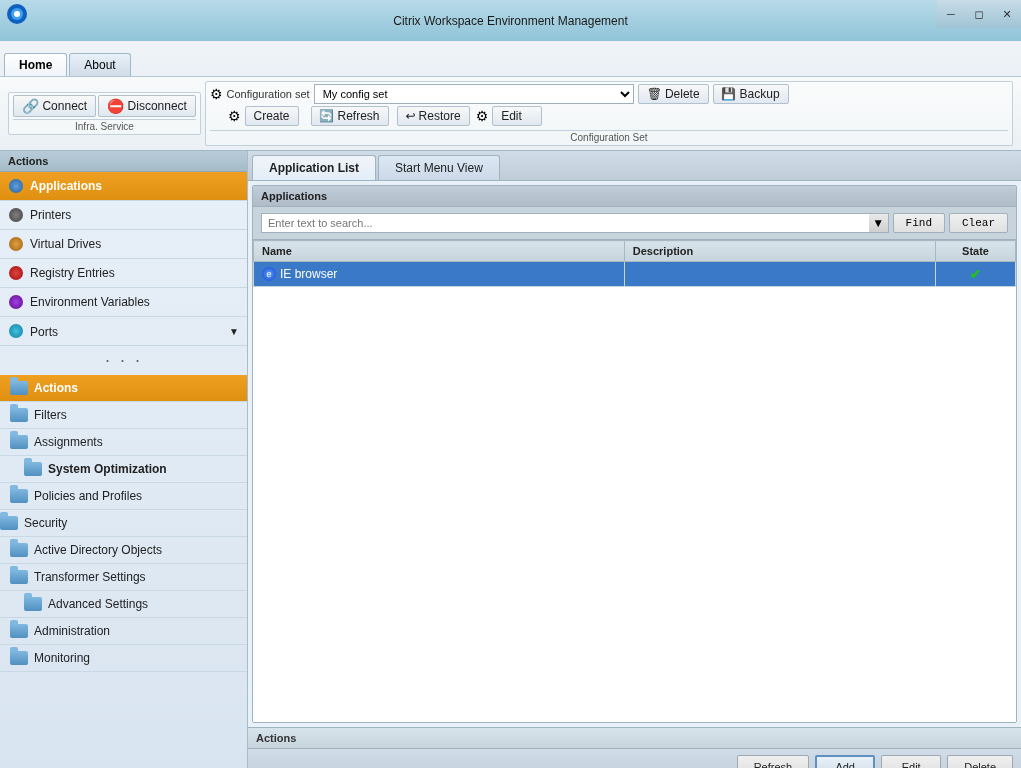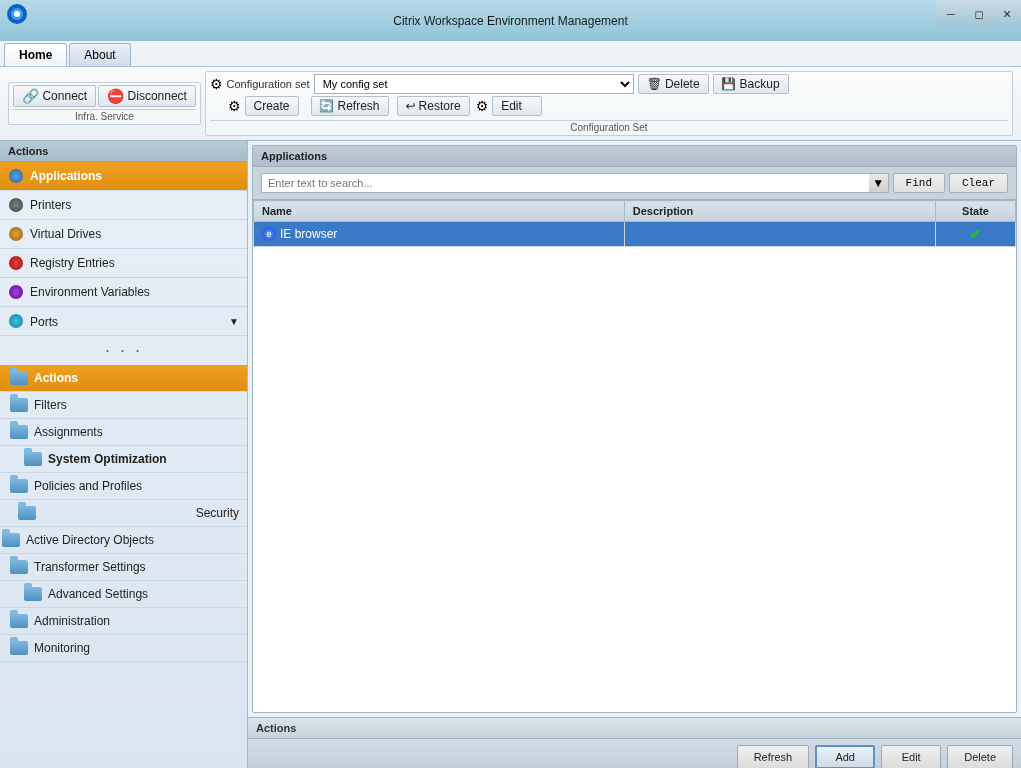--- a/index.html
+++ b/index.html
@@ -42,21 +42,21 @@
       height: 22px;
     }
 
     
     .ribbon {
       background: linear-gradient(to bottom, #f0f4f8, #dde8f0);
       border-bottom: 1px solid #a0b8c8;
     }
     .ribbon-tabs {
       display: flex;
-      padding: 2px 4px 0;
+      padding: 12px 4px 0;
     }
     .ribbon-tab {
       padding: 4px 14px;
       background: linear-gradient(to bottom, #e8f0f8, #d0dce8);
       border: 1px solid #a0b8c8;
       border-bottom: none;
       cursor: pointer;
       font-size: 12px;
       border-radius: 3px 3px 0 0;
       margin-right: 2px;
@@ -551,25 +551,25 @@
       <span>Assignments</span>
     </div>
     <div class="sidebar-item" style="padding-left:24px;font-weight:bold;">
       <span class="sidebar-folder-icon"></span>
       <span>System Optimization</span>
     </div>
     <div class="sidebar-item" style="padding-left:10px;">
       <span class="sidebar-folder-icon"></span>
       <span>Policies and Profiles</span>
     </div>
-    <div class="sidebar-item" style="padding-left:18px;justify-content:space-between;">
+    <div class="sidebar-item" style="padding-left:0;">
       <span class="sidebar-folder-icon"></span>
       <span>Security</span>
     </div>
-    <div class="sidebar-item" style="padding-left:2px;">
+    <div class="sidebar-item" style="padding-left:10px;">
       <span class="sidebar-folder-icon"></span>
       <span>Active Directory Objects</span>
     </div>
     <div class="sidebar-item" style="padding-left:10px;">
       <span class="sidebar-folder-icon"></span>
       <span>Transformer Settings</span>
     </div>
     <div class="sidebar-item" style="padding-left:24px;">
       <span class="sidebar-folder-icon"></span>
       <span>Advanced Settings</span>
@@ -579,20 +579,24 @@
       <span>Administration</span>
     </div>
     <div class="sidebar-item" style="padding-left:10px;">
       <span class="sidebar-folder-icon"></span>
       <span>Monitoring</span>
     </div>
   </div>
 
   <div class="content-area">
 
+    <div class="content-tabs">
+      <div class="content-tab active">Application List</div>
+      <div class="content-tab">Start Menu View</div>
+    </div>
 
     <div class="content-panel">
       <div class="panel-box">
         <div class="panel-box-header">Applications</div>
 
         <div class="search-bar">
           <div class="search-input-wrap">
             <input class="search-input" type="text" placeholder="Enter text to search..." style="">
             <button class="search-dropdown-btn">
               <span>▼</span>

